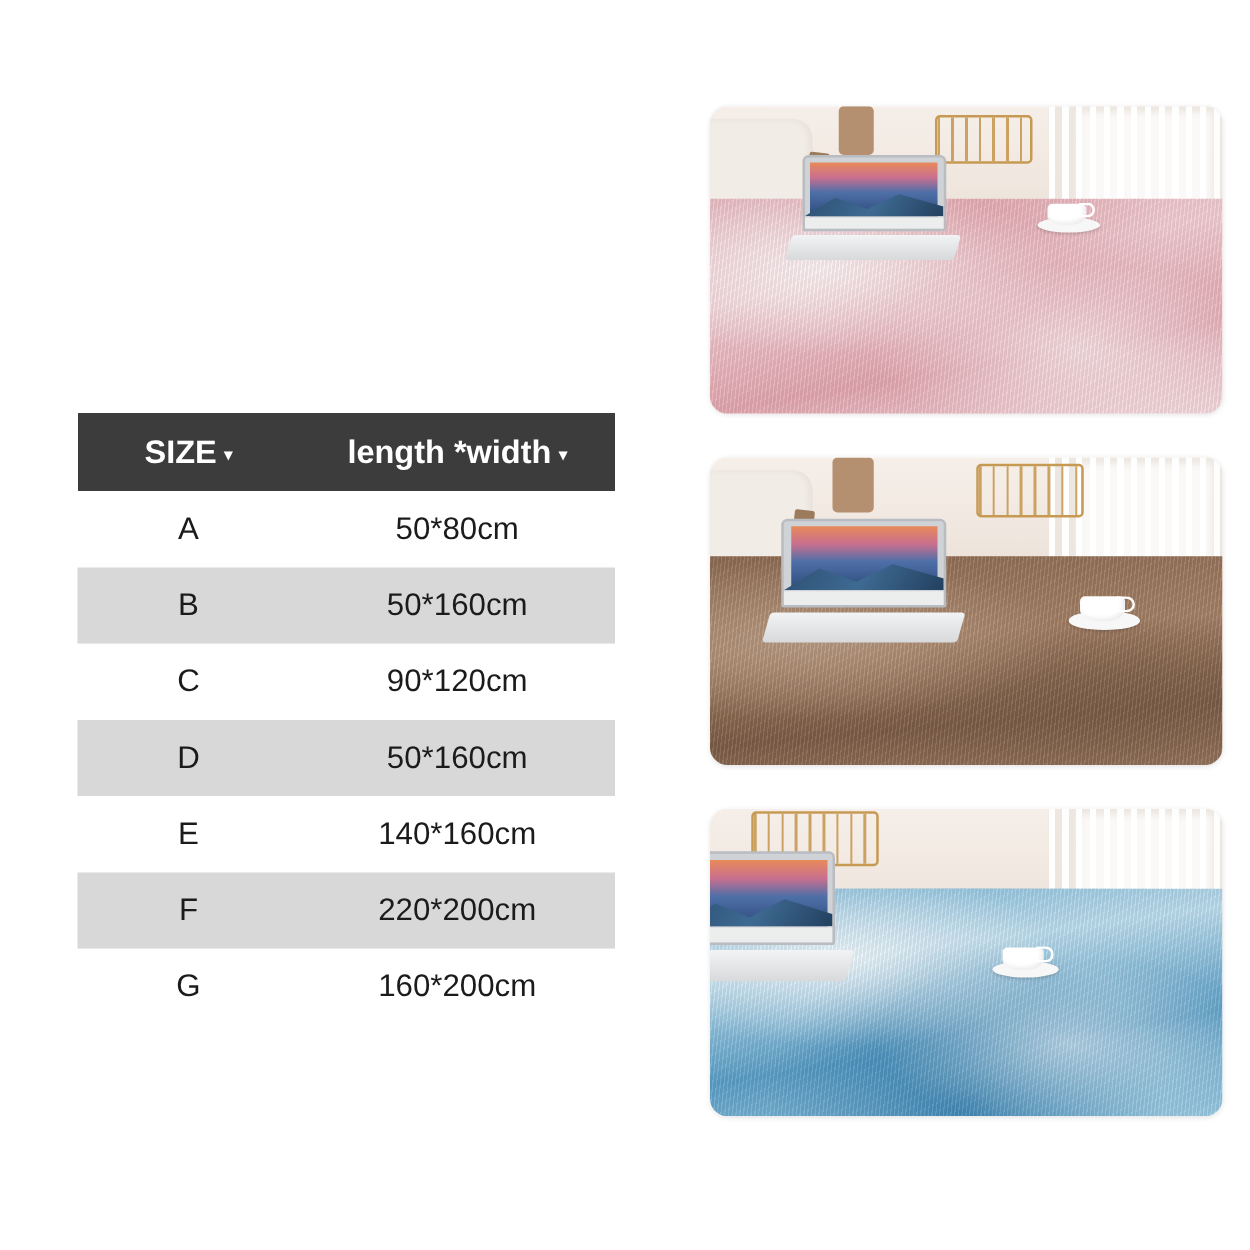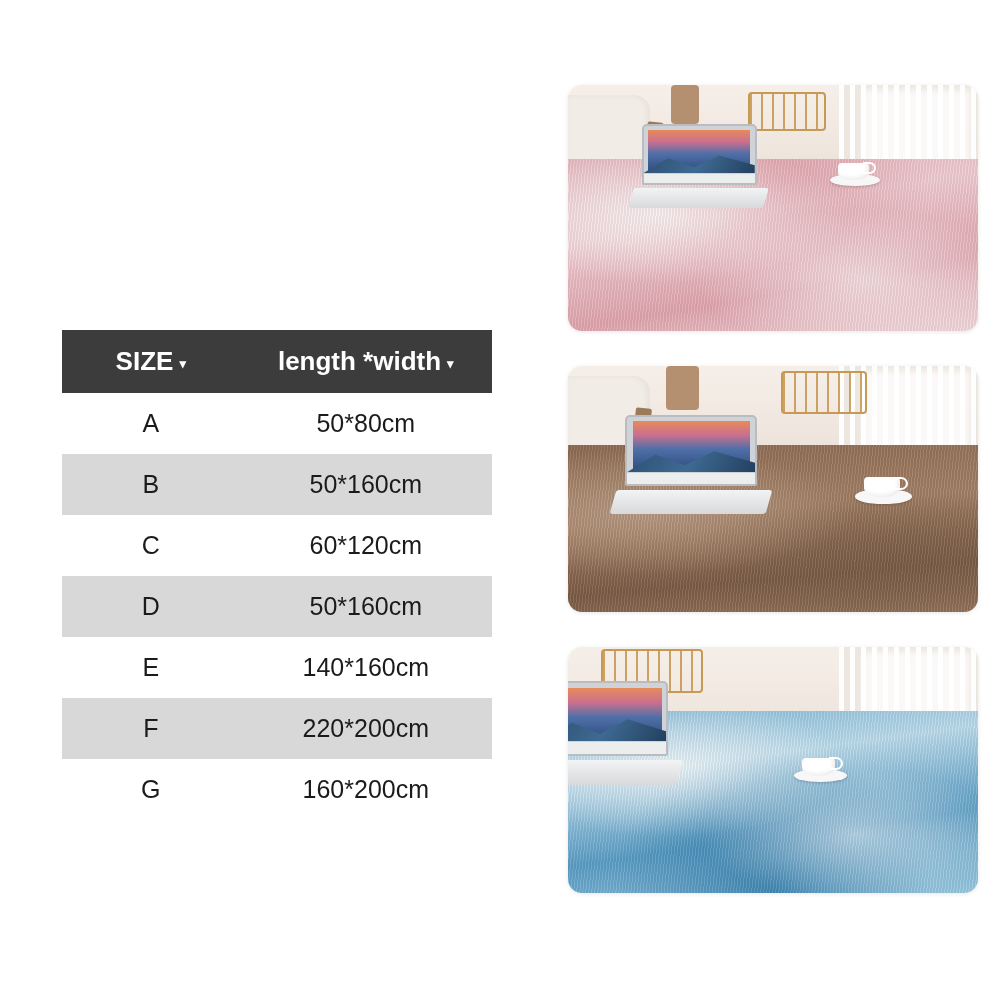--- a/index.html
+++ b/index.html
@@ -323,21 +323,21 @@
       <tr class="body-row plain">
         <td class="td-cell">A</td>
         <td class="td-cell dim">50*80cm</td>
       </tr>
       <tr class="body-row alt">
         <td class="td-cell">B</td>
         <td class="td-cell dim">50*160cm</td>
       </tr>
       <tr class="body-row plain">
         <td class="td-cell">C</td>
-        <td class="td-cell dim">60*120cm</td>
+        <td class="td-cell dim">90*120cm</td>
       </tr>
       <tr class="body-row alt">
         <td class="td-cell">D</td>
         <td class="td-cell dim">50*160cm</td>
       </tr>
       <tr class="body-row plain">
         <td class="td-cell">E</td>
         <td class="td-cell dim">140*160cm</td>
       </tr>
       <tr class="body-row alt">

